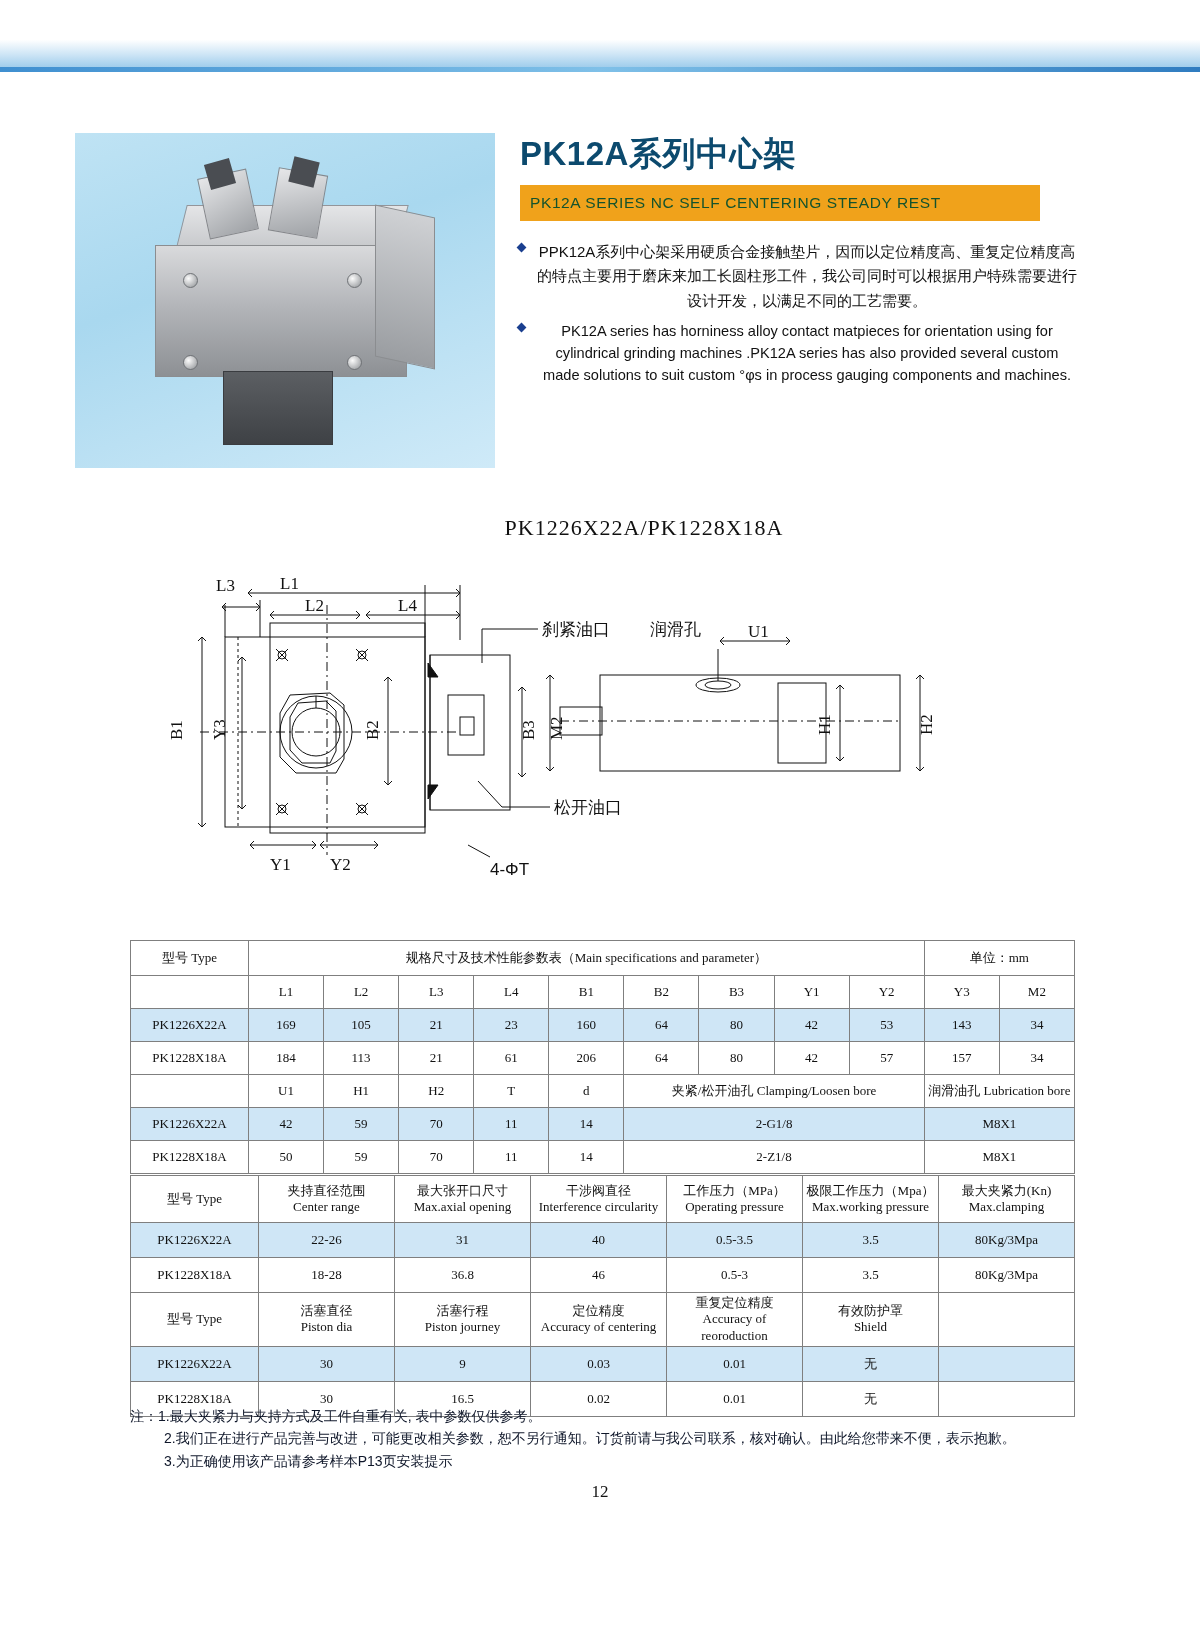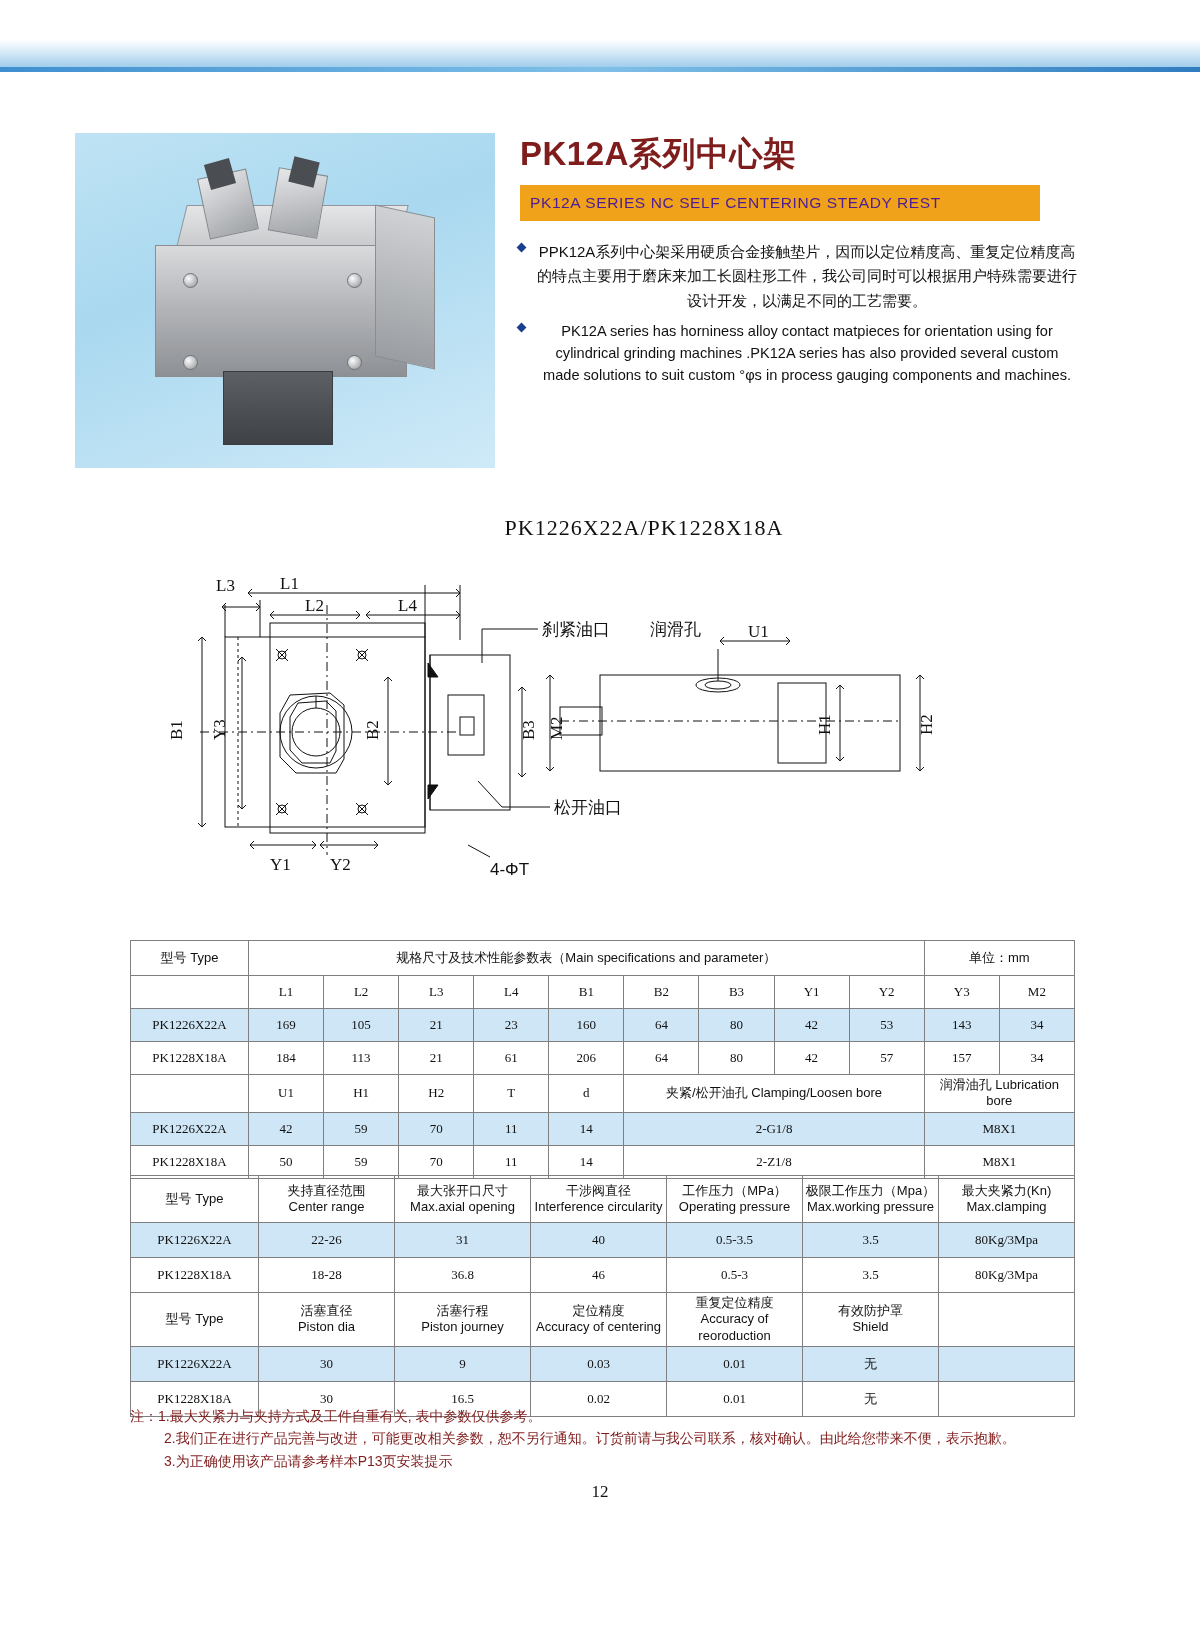--- a/index.html
+++ b/index.html
@@ -49,26 +49,26 @@
     background:#4a4d52;transform:rotate(-16deg);}
   .ph-tipR{position:absolute;left:216px;top:26px;width:26px;height:26px;
     background:#4a4d52;transform:rotate(14deg);}
   .ph-foot{position:absolute;left:148px;top:238px;width:108px;height:72px;
     background:linear-gradient(180deg,#5c5f63 0%, #3e4145 100%);border:1px solid #3a3c40;}
   .ph-hole{position:absolute;width:13px;height:13px;border-radius:50%;
     background:radial-gradient(circle at 35% 35%, #fbfbfb, #8d9094);border:1px solid #6f7276;}
 
   .title-main{
     position:absolute;left:520px;top:132px;width:600px;
-    font-size:33px;font-weight:bold;color:#7f1d1d;letter-spacing:0.5px;
+    font-size:33px;font-weight:bold;color:#0c4a6e;letter-spacing:0.5px;
     font-family:"Liberation Sans", sans-serif;
   }
   .title-bar{
     position:absolute;left:520px;top:185px;width:520px;height:36px;
-    background:#f0a21b;color:#4c1d95;font-size:15.5px;letter-spacing:0.6px;
+    background:#f0a21b;color:#14532d;font-size:15.5px;letter-spacing:0.6px;
     display:flex;align-items:center;padding-left:10px;box-sizing:border-box;
   }
   .bullets{position:absolute;left:518px;top:240px;width:560px;}
   .bullet{position:relative;padding-left:18px;margin-bottom:7px;font-size:14.6px;line-height:1.52;color:#111;text-align:center;}
   .bullet .dia{position:absolute;left:0;top:4px;width:7px;height:7px;background:#1a3f8f;transform:rotate(45deg);}
   .bullet.cn{font-size:15px;line-height:1.62;}
 
   
   .drawing-title{
     position:absolute;left:0;top:515px;width:1200px;text-align:center;
@@ -77,31 +77,31 @@
   .drawing{position:absolute;left:130px;top:545px;width:940px;height:370px;}
   .drawing svg{display:block;}
 
   
   .tbl{position:absolute;border-collapse:collapse;table-layout:fixed;}
   .tbl td,.tbl th{
     border:1px solid #7f7f7f;text-align:center;vertical-align:middle;
     font-family:"Liberation Serif", serif;font-size:13px;color:#111;
     padding:2px 1px;
   }
-  .tbl .cn{font-family:Liberation Sans, sans-serif;}
+  .tbl .cn{font-family:Liberation Serif, serif;}
   .row-blue td{background:#cfe6f6;}
   .t1{left:130px;top:940px;width:945px;}
   .t1 td{height:28px;}
   .t1 .hdr td{height:30px;}
   .t2{left:130px;top:1175px;width:945px;}
   .t2 td{height:30px;}
   .t2 .hdr td{height:42px;line-height:1.25;}
   .small2{font-size:12px;line-height:1.25;}
 
-  .notes{position:absolute;left:130px;top:1405px;width:950px;font-size:14px;line-height:1.6;color:#7f1d1d;}
+  .notes{position:absolute;left:130px;top:1405px;width:950px;font-size:14px;line-height:1.6;color:#0f172a;}
   .notes .n-line{padding-left:0;}
   .notes .indent{padding-left:34px;}
 
   .page-num{position:absolute;left:0;top:1482px;width:1200px;text-align:center;
     font-family:"Liberation Serif", serif;font-size:17px;color:#111;}
 </style>
 </head>
 <body>
 
 <div class="page">

